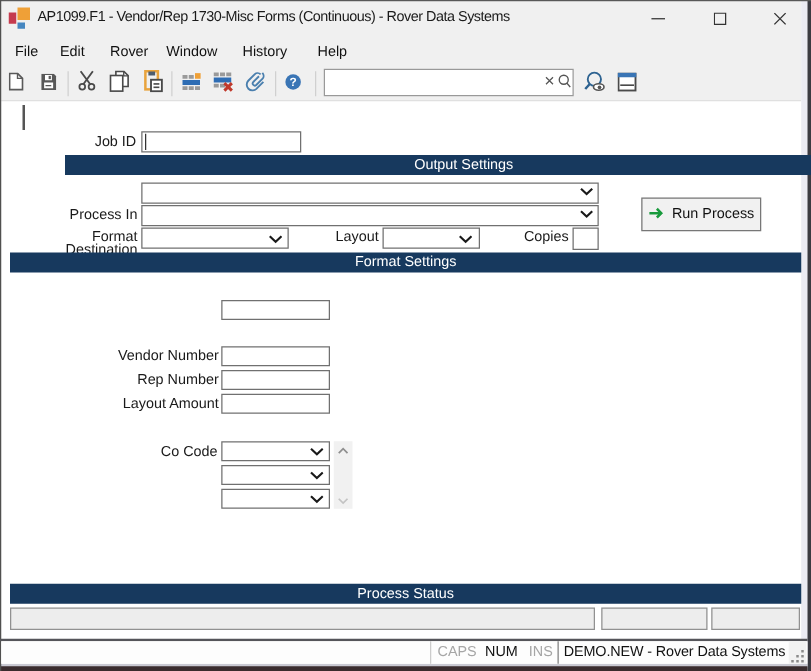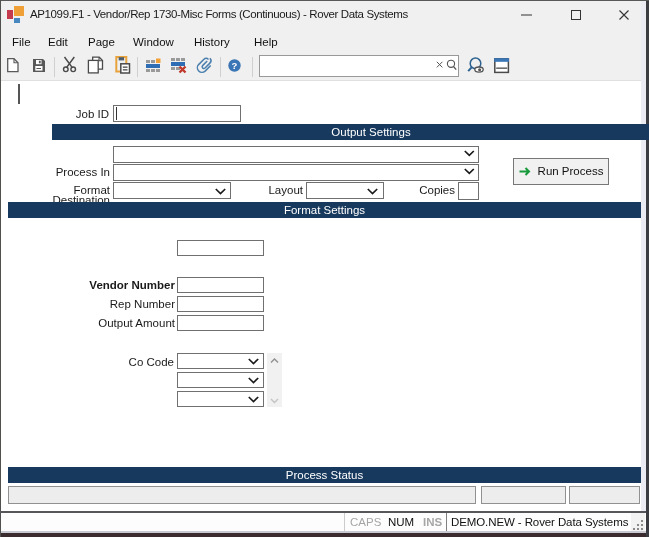--- a/index.html
+++ b/index.html
@@ -39,21 +39,21 @@
   </svg>
 <svg class="abs" style="left:571px;top:10px;" width="11" height="11">
     <rect x="0.5" y="0.5" width="9" height="9" fill="none" stroke="#333" stroke-width="1"></rect>
   </svg>
 <svg class="abs" style="left:619px;top:10px;" width="11" height="11">
     <path d="M0.5 0.5 L9.5 9.5 M9.5 0.5 L0.5 9.5" stroke="#333" stroke-width="1.1" fill="none"></path>
   </svg>
 
 <span class="abs" style="left:12px;top:36px;color:#111;">File</span>
 <span class="abs" style="left:48px;top:36px;color:#111;">Edit</span>
-<span class="abs" style="left:88px;top:36px;color:#111;">Page</span>
+<span class="abs" style="left:88px;top:36px;color:#111;">Rover</span>
 <span class="abs" style="left:133px;top:36px;color:#111;">Window</span>
 <span class="abs" style="left:194px;top:36px;color:#111;">History</span>
 <span class="abs" style="left:254px;top:36px;color:#111;">Help</span>
 
 <svg class="abs" style="left:7px;top:58px;" width="14" height="15">
   <path d="M0.7 0.7 h6.3 l4 4 v9 h-10.3 z" fill="#fff" stroke="#5a5a5a" stroke-width="1.3"></path>
   <path d="M7 0.7 v4 h4" fill="none" stroke="#5a5a5a" stroke-width="1.1"></path>
 </svg>
 
 <svg class="abs" style="left:33px;top:59px;" width="12" height="13">
@@ -173,25 +173,25 @@
 <div class="abs" style="left:513px;top:158px;width:96px;height:27px;background:#f1f1f1;border:1px solid #777;font-size:11.5px;color:#111;text-align:center;line-height:25px;">
 <svg width="13" height="11" style="vertical-align:-1.5px;margin-right:6px;">
       <path d="M0.5 5.5 L10 5.5 M6.5 2 L10 5.5 L6.5 9" stroke="#189a3c" stroke-width="2" fill="none"></path>
     </svg>Run Process</div>
 
 <div class="navybar" style="top:202px;">Format Settings</div>
 
 <div class="lbl" style="left:0px;top:242px;width:174px;margin-left:27px;">Year</div>
 <div class="tb" style="left:177px;top:240px;width:87px;height:16px;"></div>
 
-<div class="lbl" style="left:0px;top:279px;width:175px;font-weight:bold;">Vendor Number</div>
+<div class="lbl" style="left:0px;top:279px;width:175px;">Vendor Number</div>
 <div class="tb" style="left:177px;top:277px;width:87px;height:16px;"></div>
 <div class="lbl" style="left:0px;top:298px;width:175px;">Rep Number</div>
 <div class="tb" style="left:177px;top:296px;width:87px;height:16px;"></div>
-<div class="lbl" style="left:0px;top:317px;width:175px;">Output Amount</div>
+<div class="lbl" style="left:0px;top:317px;width:175px;">Layout Amount</div>
 <div class="tb" style="left:177px;top:315px;width:87px;height:16px;"></div>
 
 <div class="lbl" style="left:0px;top:356px;width:174px;">Co Code</div>
 <div class="dd" style="left:177px;top:353px;width:87px;height:16px;"></div>
 <svg class="abs" style="left:248px;top:357px;" width="11" height="9">
     <path d="M0.8 2 L5.5 6.5 L10.2 2" stroke="#1a1a1a" stroke-width="1.7" fill="none"></path>
   </svg>
 <div class="dd" style="left:177px;top:372px;width:87px;height:16px;"></div>
 <svg class="abs" style="left:248px;top:376px;" width="11" height="9">
     <path d="M0.8 2 L5.5 6.5 L10.2 2" stroke="#1a1a1a" stroke-width="1.7" fill="none"></path>
@@ -211,21 +211,21 @@
 <div class="navybar" style="top:467px;">Process Status</div>
 <div class="sf" style="left:8px;top:486px;width:468px;"></div>
 <div class="sf" style="left:481px;top:486px;width:85px;"></div>
 <div class="sf" style="left:569px;top:486px;width:71px;"></div>
 
 <div class="abs" style="left:0px;top:511px;width:646px;height:2px;background:#55555a;"></div>
 <div class="abs" style="left:1px;top:513px;width:645px;height:18px;background:#fdfdfd;"></div>
 <div class="abs" style="left:344px;top:513px;width:1px;height:18px;background:#cccccc;"></div>
 <span class="abs" style="left:350px;top:516px;color:#a6a6a6;">CAPS</span>
 <span class="abs" style="left:388px;top:516px;color:#111;">NUM</span>
-<span class="abs" style="left:423px;top:516px;color:#a6a6a6;font-weight:bold;">INS</span>
+<span class="abs" style="left:423px;top:516px;color:#a6a6a6;">INS</span>
 <div class="abs" style="left:446px;top:513px;width:1px;height:18px;background:#808080;"></div>
 <span class="abs" style="left:451px;top:516px;color:#111;letter-spacing:-0.1px;">DEMO.NEW - Rover Data Systems</span>
 <div class="abs" style="left:631px;top:513px;width:14px;height:18px;background:#f2f2f2;"></div>
 <div class="abs" style="left:633px;top:528px;width:2px;height:2px;background:#8a8a8a;"></div>
 <div class="abs" style="left:637px;top:528px;width:2px;height:2px;background:#8a8a8a;"></div>
 <div class="abs" style="left:641px;top:528px;width:2px;height:2px;background:#8a8a8a;"></div>
 <div class="abs" style="left:637px;top:524px;width:2px;height:2px;background:#8a8a8a;"></div>
 <div class="abs" style="left:641px;top:524px;width:2px;height:2px;background:#8a8a8a;"></div>
 <div class="abs" style="left:641px;top:520px;width:2px;height:2px;background:#8a8a8a;"></div>
 

